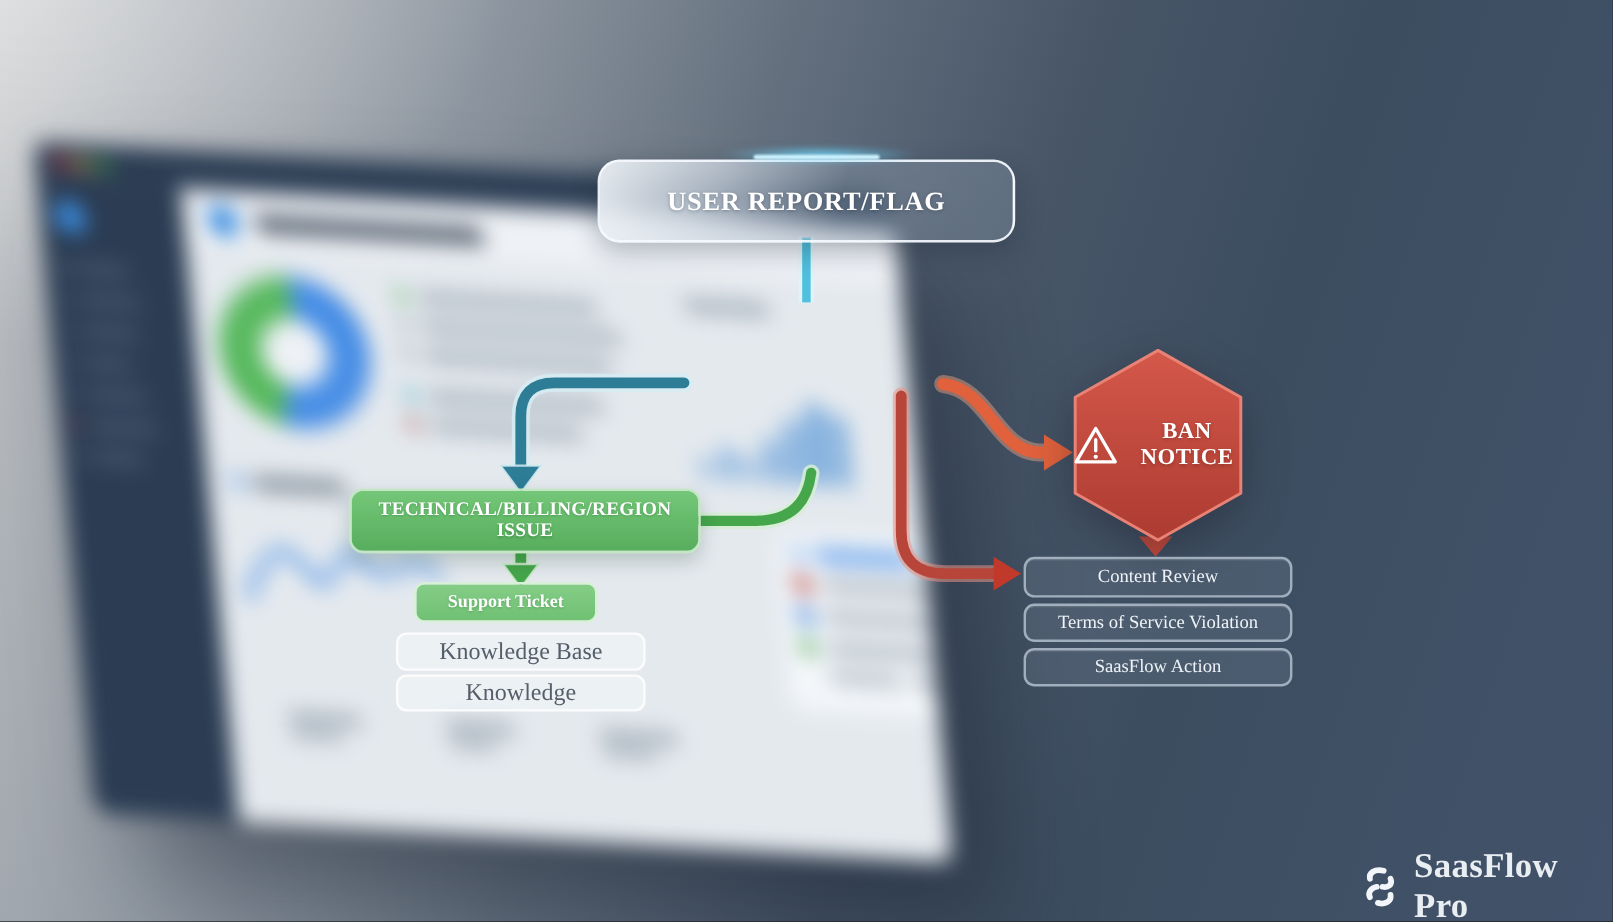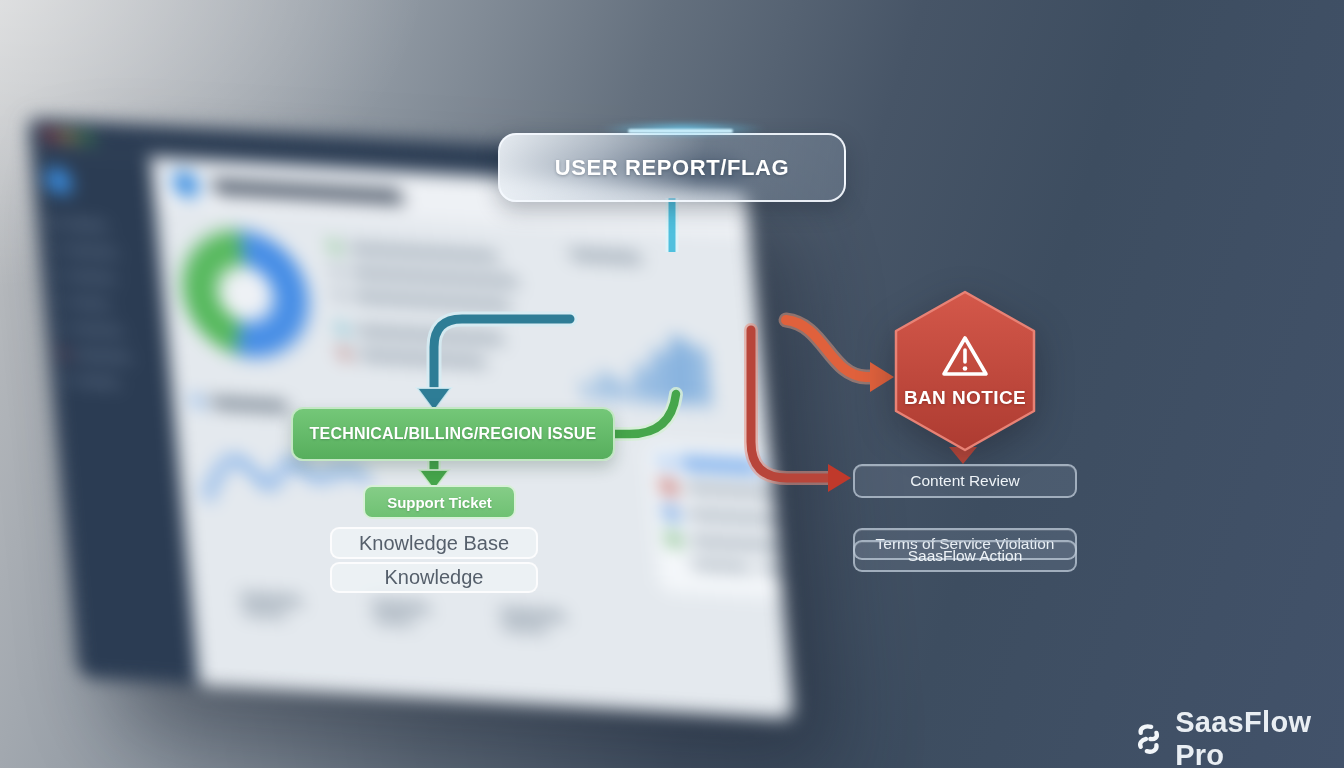--- a/index.html
+++ b/index.html
@@ -1,18 +1,18 @@
 <!DOCTYPE html>
 <html><head>
 <meta charset="utf-8">
 <style>
   html,body{margin:0;padding:0;background:#222;}
   #stage{
     position:relative;width:1344px;height:768px;overflow:hidden;
-    font-family:Liberation Sans, sans-serif;
+    font-family:Liberation Serif, serif;
     background:
       radial-gradient(ellipse 900px 600px at -5% -5%, rgba(255,255,255,0.55), rgba(255,255,255,0) 55%),
       linear-gradient(108deg,#c3c5c7 0%,#a9aeb4 12%,#8d96a0 26%,#64707e 42%,#475567 58%,#3d4d60 72%,#42526a 100%);
   }
   
   .dash{
     position:absolute;left:28px;top:118px;width:716px;height:556px;
     transform-origin:0 0;transform:rotate(3.3deg) skewX(8.5deg);
     filter:blur(9px);border-radius:14px;overflow:hidden;
     box-shadow:40px 55px 90px rgba(15,25,40,0.45);
@@ -60,40 +60,40 @@
     letter-spacing:0.6px;text-shadow:0 1px 3px rgba(30,42,58,0.35);}
   .glow1{position:absolute;left:598px;top:122px;width:170px;height:14px;z-index:5;border-radius:50%;
     background:radial-gradient(ellipse,rgba(110,216,255,0.95),rgba(110,216,255,0) 70%);filter:blur(3px);}
   .glow2{position:absolute;left:628px;top:129px;width:105px;height:4px;z-index:6;border-radius:3px;
     background:#cdf2ff;filter:blur(1px);}
   #diamond{left:560px;top:241px;width:232px;height:156px;}
   #diamond svg{position:absolute;inset:0;filter:drop-shadow(0 10px 16px rgba(18,28,44,0.30));}
   .dia-text{position:relative;color:#fff;font-weight:bold;font-size:19px;line-height:1.22;
     text-shadow:0 1px 3px rgba(40,52,68,0.35);}
   .dia-hint{margin-top:9px;font-size:19px;color:rgba(255,255,255,0.85);}
-  #tech-issue{left:291px;top:407px;width:324px;height:54px;border-radius:12px;
+  #tech-issue{left:291px;top:407px;width:293px;height:54px;border-radius:12px;
     border:2px solid #c3e7c4;background:linear-gradient(180deg,#74c778 0%,#57ae5d 100%);
     color:#fff;font-weight:bold;font-size:16px;letter-spacing:0.2px;
     text-shadow:0 1px 2px rgba(35,90,45,0.35);box-shadow:0 7px 16px rgba(25,60,35,0.22);}
-  #support-ticket{left:363px;top:485px;width:153px;height:34px;border-radius:9px;
+  #support-ticket{left:345px;top:485px;width:153px;height:34px;border-radius:9px;
     border:2px solid #d8f0d8;background:linear-gradient(180deg,#85cd87 0%,#6fc173 100%);
     color:#fff;font-weight:bold;font-size:15px;text-shadow:0 1px 2px rgba(35,90,45,0.3);}
   .frost-soft{border-radius:9px;border:2px solid rgba(255,255,255,0.8);
     background:rgba(243,247,250,0.55);color:#555f6b;font-size:20px;}
   #knowledge-base{left:330px;top:527px;width:208px;height:32px;}
   #escalation{left:330px;top:562px;width:208px;height:31px;}
   #hexagon{left:893px;top:290px;width:144px;height:162px;}
   #hexagon svg.hex{position:absolute;inset:0;filter:drop-shadow(0 10px 18px rgba(20,20,30,0.35));}
-  .hex-inner{position:relative;display:flex;flex-direction:column;align-items:center;gap:8px;}
+  .hex-inner{position:relative;display:flex;flex-direction:row;align-items:center;gap:8px;}
   .hex-label{color:#fff;font-weight:bold;font-size:19px;letter-spacing:0.4px;text-shadow:0 1px 3px rgba(90,25,20,0.4);}
   .dark-box{border-radius:9px;border:2px solid rgba(186,199,211,0.78);
     background:rgba(205,218,231,0.10);color:#eef3f7;font-size:15.5px;
     box-shadow:inset 0 1px 0 rgba(255,255,255,0.12);}
   #content-review{left:853px;top:464px;width:224px;height:34px;}
-  #tos-violation{left:853px;top:528px;width:224px;height:32px;}
+  #tos-violation{left:853px;top:503px;width:224px;height:32px;}
   #account-action{left:853px;top:540px;width:224px;height:32px;}
   
   #brand{position:absolute;left:1132px;top:706px;z-index:7;display:flex;align-items:center;gap:10px;}
   #brand-text{color:#e9eef3;font-size:29px;font-weight:600;letter-spacing:0.3px;}
 </style>
 </head>
 <body>
 
 <div id="stage">
 

